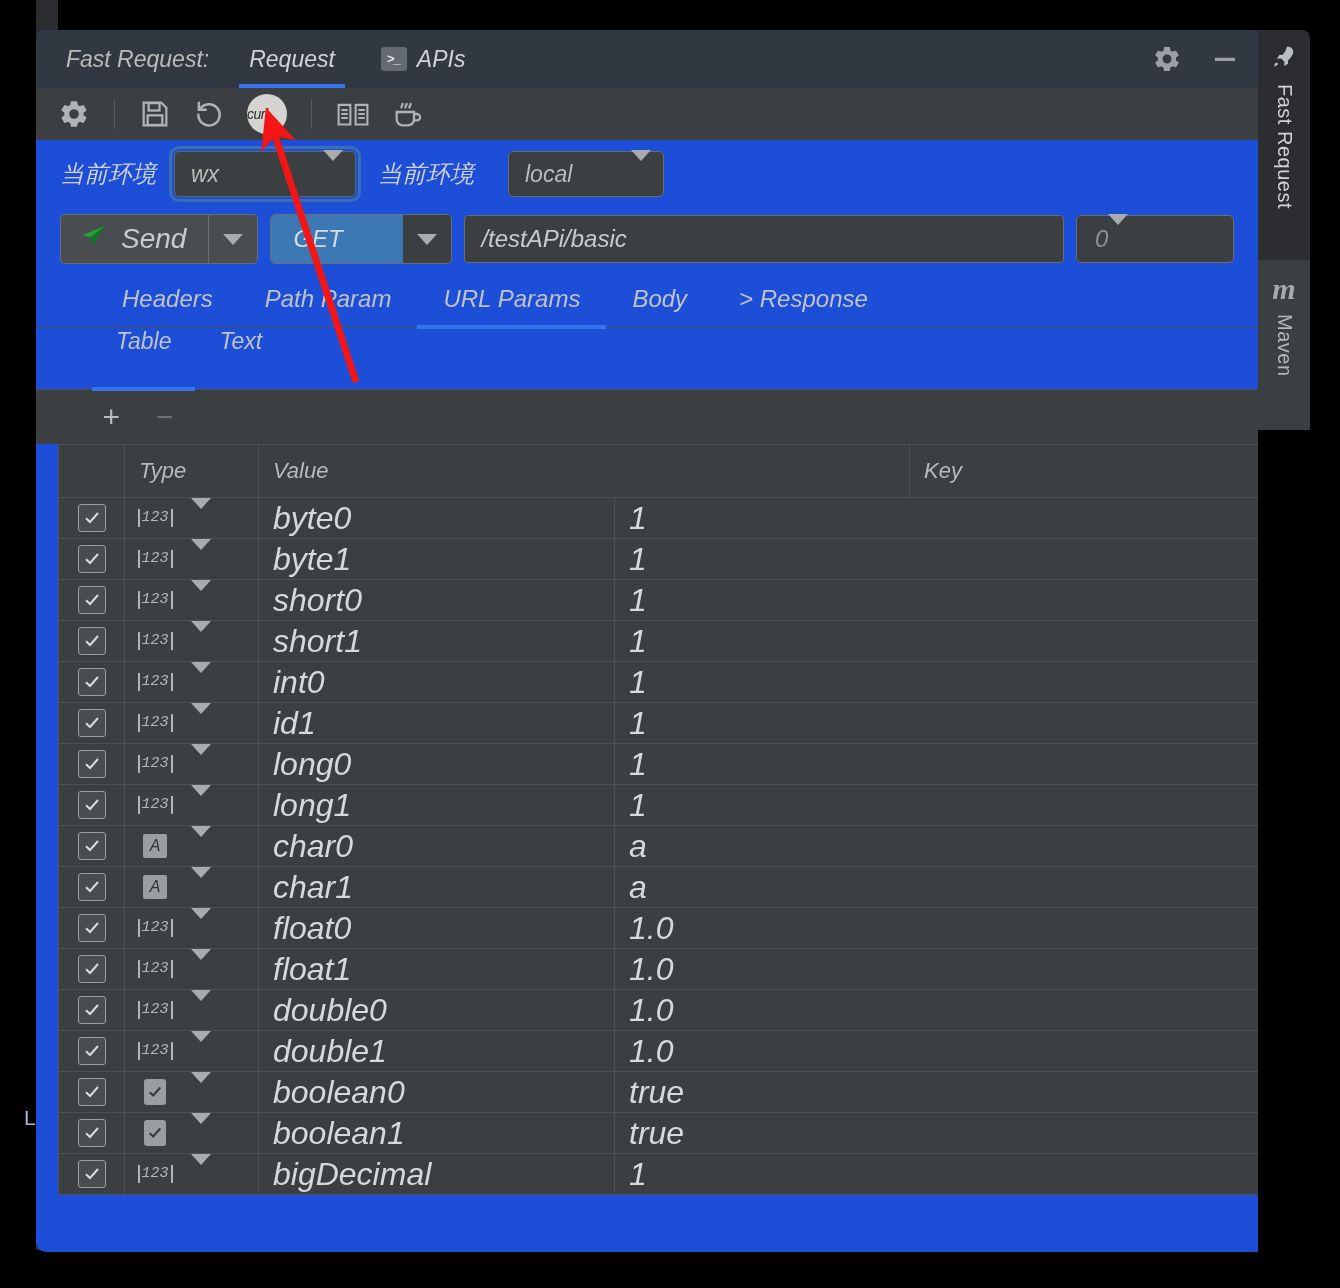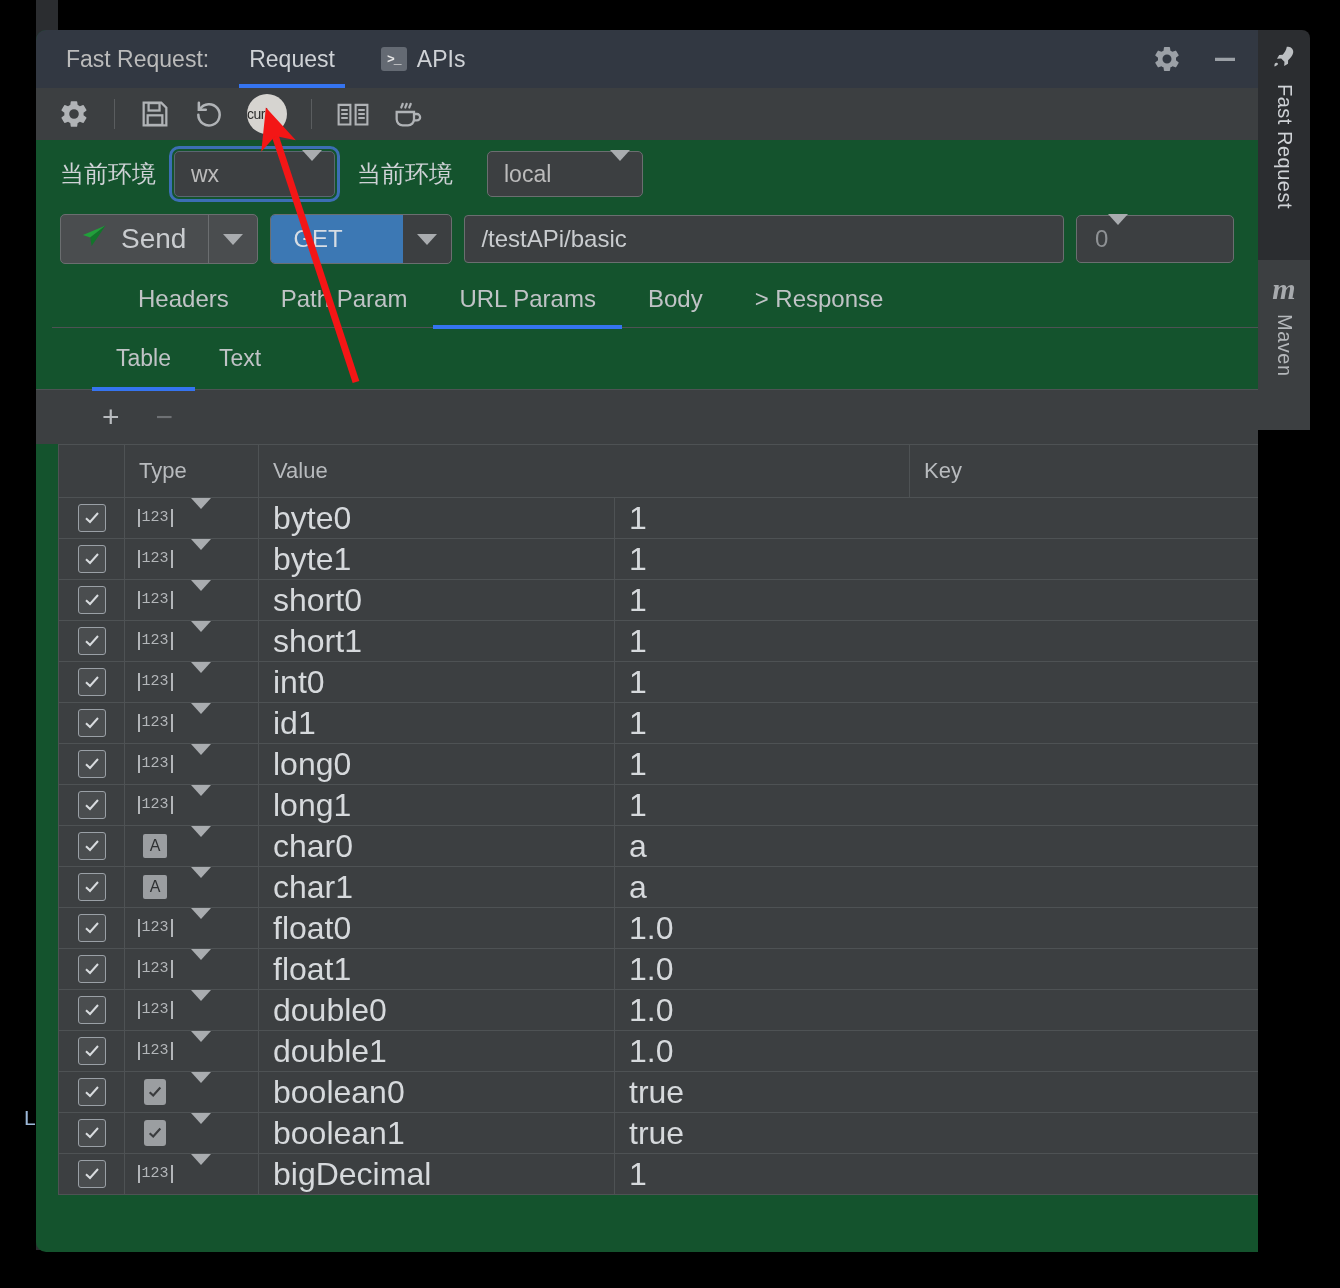--- a/index.html
+++ b/index.html
@@ -49,23 +49,24 @@
     width: 22px;
     height: 4px;
     background: #3574f0;
   }
 
   
   .panel {
     position: absolute;
     left: 36px; top: 30px;
     width: 1222px; height: 1222px;
-    background: #14532d;
+    background: #1d4ed8;
     border-radius: 10px 0 0 10px;
     overflow: hidden;
+    font-style: italic;
   }
 
   
   .titlebar {
     position: relative;
     height: 58px;
     background: #323842;
     display: flex;
     align-items: center;
     padding-left: 30px;
@@ -283,21 +284,20 @@
 
   
   .sec-tabs {
     height: 58px;
     display: flex;
     align-items: center;
     padding-left: 60px;
     gap: 0;
     box-sizing: border-box;
     border-bottom: 1px solid #4e5254;
-    margin-left: 16px;
   }
   .sec-tab {
     position: relative;
     height: 58px;
     display: flex;
     align-items: center;
     padding: 0 26px;
     color: #c0c3c6;
     font-size: 24px;
     cursor: default;
@@ -316,21 +316,21 @@
     display: flex;
     align-items: center;
     padding-left: 56px;
     box-sizing: border-box;
     border-bottom: 1px solid #4e5254;
   }
   .view-tab {
     position: relative;
     height: 62px;
     display: flex;
-    align-items: center;
+    align-items: flex-start;
     padding: 0 24px;
     color: #c0c3c6;
     font-size: 23px;
     cursor: default;
   }
   .view-tab.active::after {
     content: "";
     position: absolute;
     left: 0; right: 0; bottom: -1px;
     height: 4px;
@@ -564,21 +564,21 @@
         <svg width="32" height="32" viewBox="0 0 24 24" fill="none" stroke="#b0b3b6" stroke-width="1.7" stroke-linecap="round">
           <path d="M3.5 10.5h13v5.5a4.5 4.5 0 0 1-4.5 4.5H8a4.5 4.5 0 0 1-4.5-4.5z"></path>
           <path d="M16.5 12h2.2a2.4 2.4 0 0 1 0 4.8h-2.2"></path>
           <path d="M7 7.2c0-1.2 1-1.6 1-2.8M10 7.2c0-1.2 1-1.6 1-2.8M13 7.2c0-1.2 1-1.6 1-2.8"></path>
         </svg>
       </span>
     </div>
 
     <div class="env-row">
       <span class="env-label">当前环境</span>
-      <div class="combo focused" style="width:161px;">
+      <div class="combo focused" style="width:182px;">
         <span>wx</span>
         <span class="caret"><span class="caret-tri"></span></span>
       </div>
       <span class="env-label" style="margin-left:22px;">当前环境</span>
       <div class="combo" style="width:156px; margin-left:16px;">
         <span>local</span>
         <span class="caret"><span class="caret-tri"></span></span>
       </div>
     </div>
 

